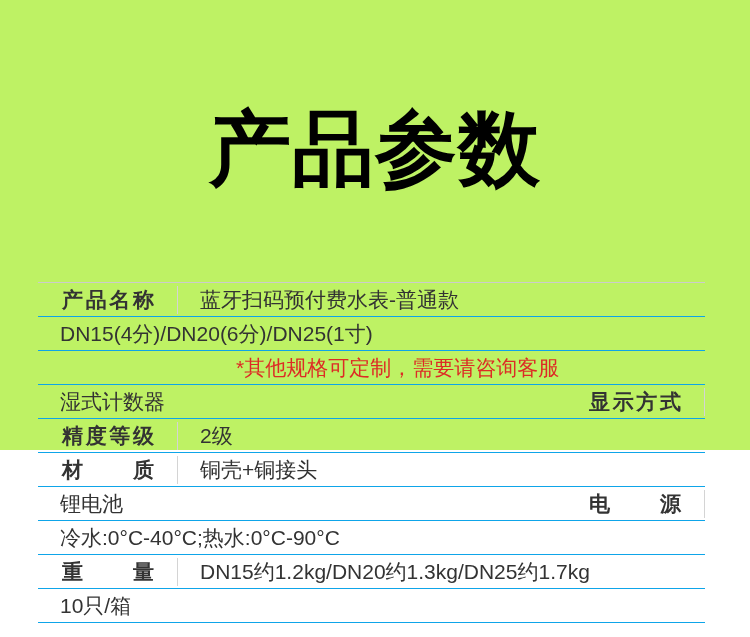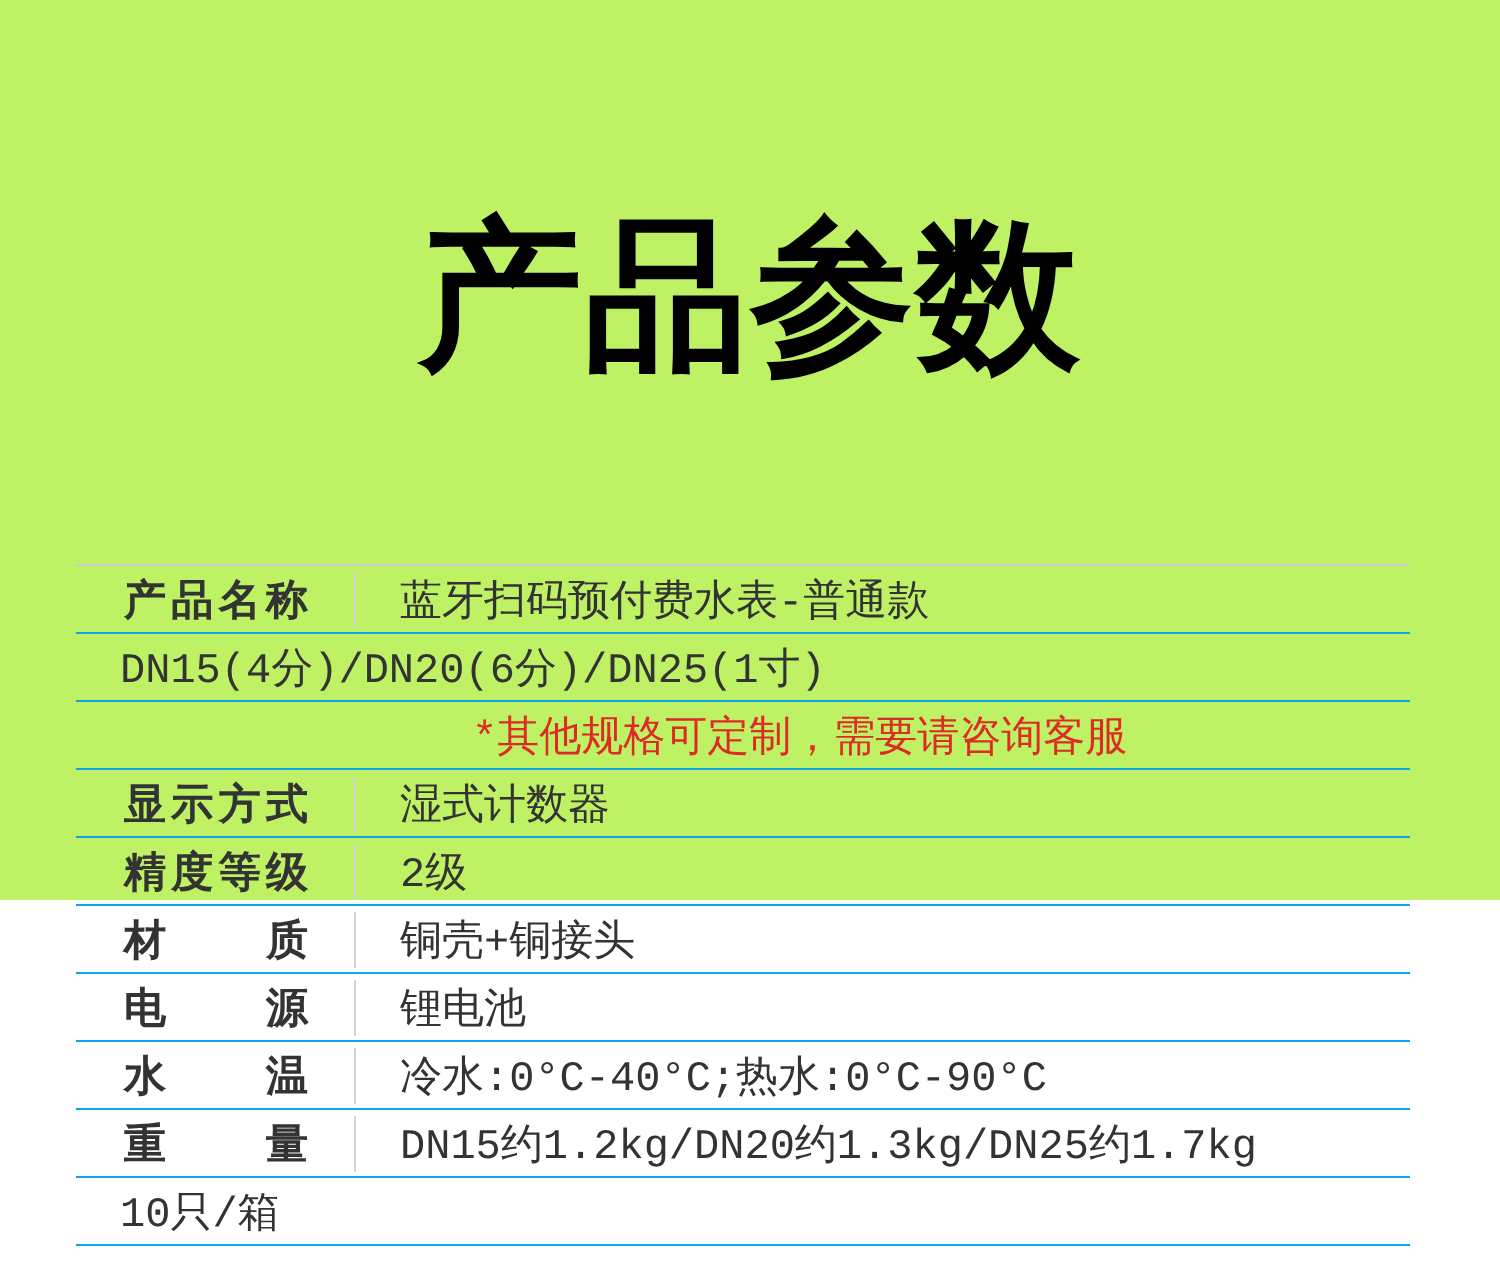--- a/index.html
+++ b/index.html
@@ -60,21 +60,20 @@
     font-size: 21px;
     font-weight: 600;
     color: #333333;
     text-align: justify;
     text-align-last: justify;
     white-space: nowrap;
   }
   .value-cell {
     flex: 1 1 auto;
     padding-left: 22px;
-    font-family: Liberation Mono, monospace;
   }
   .value-text {
     font-size: 21px;
     font-weight: 400;
     color: #333333;
     white-space: nowrap;
   }
   .value-red {
     color: #dd2b25;
     margin-left: 36px;
@@ -107,25 +106,25 @@
     <div class="spec-row">
       <div class="spec-cell label-cell">
         <span class="label-text"></span>
       </div>
       <div class="spec-cell value-cell">
         <span class="value-text value-red">*其他规格可定制，需要请咨询客服</span>
       </div>
     </div>
 
     <div class="spec-row">
+      <div class="spec-cell value-cell">
+        <span class="value-text">湿式计数器</span>
+      </div>
       <div class="spec-cell label-cell">
         <span class="label-text">显示方式</span>
-      </div>
-      <div class="spec-cell value-cell">
-        <span class="value-text">湿式计数器</span>
       </div>
     </div>
 
     <div class="spec-row">
       <div class="spec-cell label-cell">
         <span class="label-text">精度等级</span>
       </div>
       <div class="spec-cell value-cell">
         <span class="value-text">2级</span>
       </div>
@@ -134,32 +133,29 @@
     <div class="spec-row">
       <div class="spec-cell label-cell">
         <span class="label-text">材质</span>
       </div>
       <div class="spec-cell value-cell">
         <span class="value-text">铜壳+铜接头</span>
       </div>
     </div>
 
     <div class="spec-row">
+      <div class="spec-cell value-cell">
+        <span class="value-text">锂电池</span>
+      </div>
       <div class="spec-cell label-cell">
         <span class="label-text">电源</span>
-      </div>
-      <div class="spec-cell value-cell">
-        <span class="value-text">锂电池</span>
       </div>
     </div>
 
     <div class="spec-row">
-      <div class="spec-cell label-cell">
-        <span class="label-text">水温</span>
-      </div>
       <div class="spec-cell value-cell">
         <span class="value-text">冷水:0°C-40°C;热水:0°C-90°C</span>
       </div>
     </div>
 
     <div class="spec-row">
       <div class="spec-cell label-cell">
         <span class="label-text">重量</span>
       </div>
       <div class="spec-cell value-cell">

